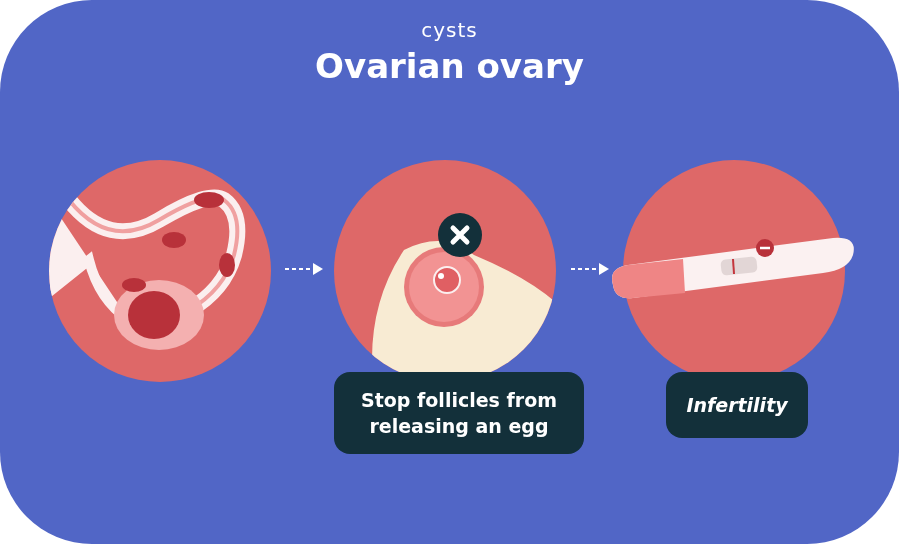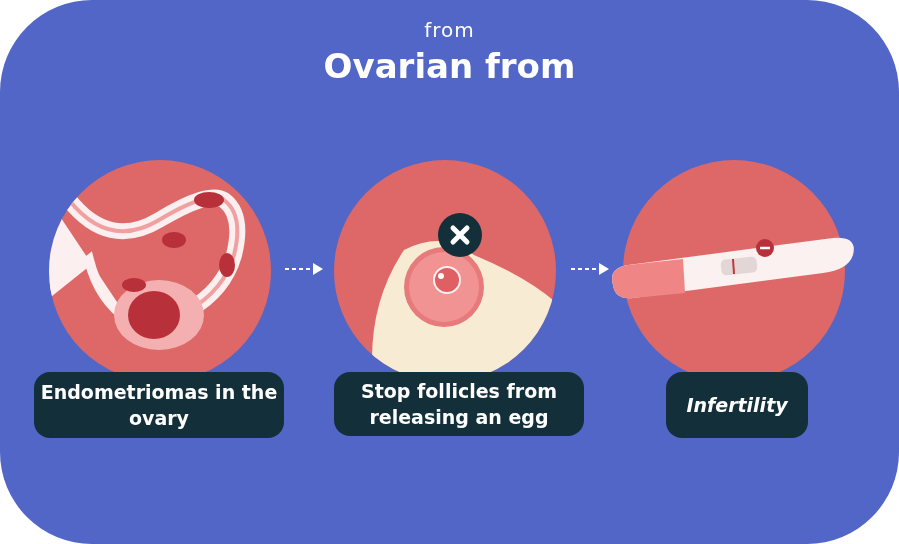--- a/index.html
+++ b/index.html
@@ -4,48 +4,45 @@
 <style>
   html, body { margin:0; padding:0; background:#ffffff; }
   body { width:899px; height:544px; position:relative; overflow:hidden; font-family:"DejaVu Sans", sans-serif; }
   .card { position:absolute; left:0; top:0; width:899px; height:544px; background:#5166C6; border-radius:92px; }
   .brand { position:absolute; top:18px; left:0; width:899px; text-align:center; color:#fff; font-size:20px; letter-spacing:1px; }
   .title { position:absolute; top:46px; left:0; width:899px; text-align:center; color:#fff; font-size:34px; font-weight:bold; }
   .circle { position:absolute; width:222px; height:222px; border-radius:50%; background:#DE6868; overflow:hidden; top:160px; }
   .c1 { left:49px; } .c2 { left:334px; } .c3 { left:623px; }
   .label { position:absolute; background:#13303A; color:#fff; border-radius:16px; display:flex; align-items:center; justify-content:center; text-align:center; font-weight:bold; font-size:19px; line-height:26px; }
   .l1 { left:34px; top:372px; width:250px; height:66px; }
-  .l2 { left:334px; top:372px; width:250px; height:64px; }
+  .l2 { left:334px; top:372px; width:250px; height:82px; }
   .l3 { left:666px; top:372px; width:142px; height:66px;font-style:italic; }
   .arrow { position:absolute; top:262px; width:40px; height:14px; }
   .a1 { left:285px; } .a2 { left:571px; }
 </style>
 </head>
 <body>
 
 <div class="card">
-  <div class="brand">from</div>
-  <div class="title">Ovarian from</div>
+  <div class="brand">cysts</div>
+  <div class="title">Ovarian ovary</div>
 
   <div class="circle c1">
     <svg width="222" height="222" viewBox="0 0 222 222">
       <path d="M-10 50 L20 40 Q60 90 110 60 Q160 30 175 40 Q195 55 185 95 Q175 130 140 150" fill="none" stroke="#FBEFEF" stroke-width="16" stroke-linecap="round"></path>
       <path d="M-10 50 L20 40 Q60 90 110 60 Q160 30 175 40 Q195 55 185 95 Q175 130 140 150" fill="none" stroke="#F0A0A0" stroke-width="4"></path>
       <path d="M0 40 L-10 140 L40 100 Q50 140 80 160" fill="#FBEFEF" stroke="#FBEFEF" stroke-width="10"></path>
       <ellipse cx="110" cy="155" rx="45" ry="35" fill="#F4B0B0"></ellipse>
       <ellipse cx="105" cy="155" rx="26" ry="24" fill="#B8313A"></ellipse>
       <ellipse cx="160" cy="40" rx="15" ry="8" fill="#B8313A"></ellipse>
       <ellipse cx="125" cy="80" rx="12" ry="8" fill="#B8313A"></ellipse>
       <ellipse cx="178" cy="105" rx="8" ry="12" fill="#B8313A"></ellipse>
       <ellipse cx="85" cy="125" rx="12" ry="7" fill="#B8313A"></ellipse>
     </svg>
   </div>
-  <div class="label l1">
-      <span>Endometriomas in the ovary</span>
-    </div>
 
   <svg class="arrow a1" viewBox="0 0 40 14">
     <line x1="0" y1="7" x2="28" y2="7" stroke="#fff" stroke-width="2" stroke-dasharray="4 3"></line>
     <polygon points="28,1 38,7 28,13" fill="#fff"></polygon>
   </svg>
 
   <div class="circle c2">
     <svg width="222" height="222" viewBox="0 0 222 222">
       <path d="M40 230 Q30 150 70 90 Q110 70 140 95 Q200 120 230 150 L230 230 Z" fill="#F8EBD3"></path>
       <circle cx="110" cy="127" r="40" fill="#E77A7A"></circle>

